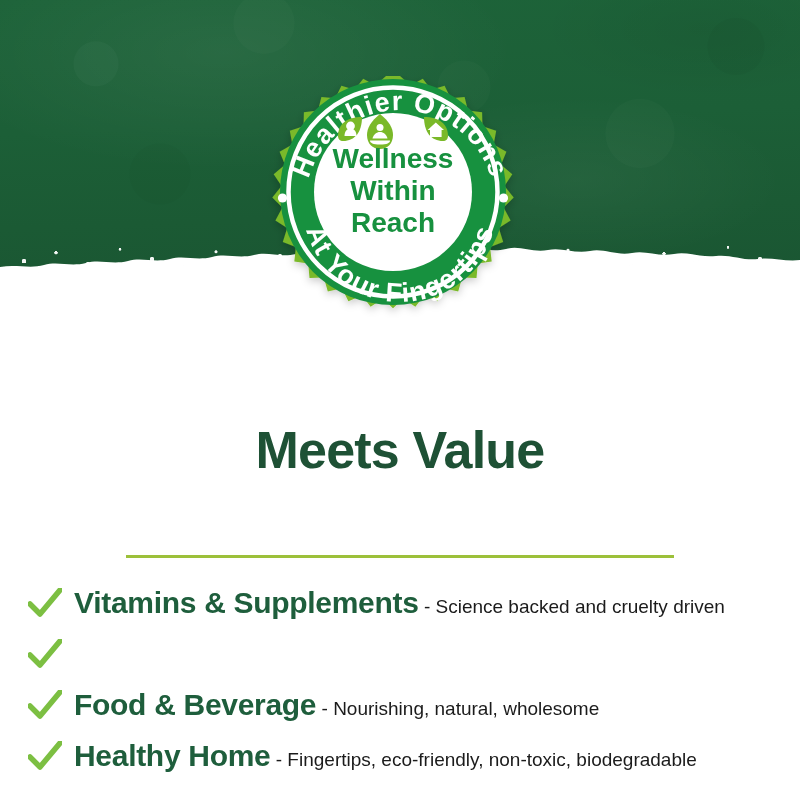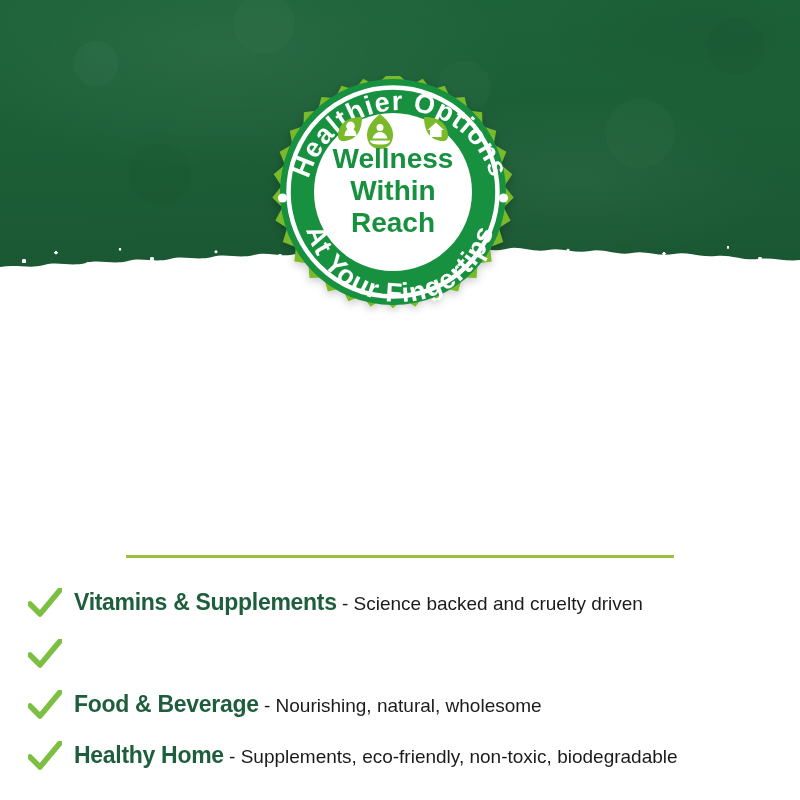--- a/index.html
+++ b/index.html
@@ -100,21 +100,21 @@
   }
   .check{
     width:46px;flex:0 0 46px;display:flex;align-items:center;justify-content:flex-start;
     padding-left:2px;
   }
   .check svg{display:block;}
   .row .txt{
     color:#1b1b1b;font-size:19px;white-space:nowrap;
   }
   .row .cat{
-    color:#1e5e3c;font-weight:bold;font-size:23px;letter-spacing:-0.3px;
+    color:#1e5e3c;font-weight:bold;font-size:30px;letter-spacing:-0.3px;
   }
   .row .dash{color:#1b1b1b;font-size:19px;}
 </style>
 </head>
 <body>
 
 <div id="stage">
 
   <div class="band">
     <div class="band-fill"></div>
@@ -199,20 +199,21 @@
         </g>
       </g>
 
       <text x="126" y="92" text-anchor="middle" font-family="Liberation Sans, sans-serif" font-size="28" font-weight="bold" fill="#17913f">Wellness</text>
       <text x="126" y="124" text-anchor="middle" font-family="Liberation Sans, sans-serif" font-size="28" font-weight="bold" fill="#17913f">Within</text>
       <text x="126" y="156" text-anchor="middle" font-family="Liberation Sans, sans-serif" font-size="28" font-weight="bold" fill="#17913f">Reach</text>
     </svg>
   </div>
 
   <div class="headline">
+    <span class="l2">Meets Value</span>
   </div>
 
   <div class="rule"></div>
 
   <div class="list">
 
     <div class="row">
       <span class="check">
         <svg width="34" height="30" viewBox="0 0 34 30" aria-hidden="true">
           <path d="M2,16 L12,26 L32,2" fill="none" stroke="#7cbf42" stroke-width="5.5" stroke-linecap="round" stroke-linejoin="round"></path>
@@ -237,17 +238,17 @@
       </span>
       <span class="txt"><span class="cat">Food &amp; Beverage</span><span class="dash"> - </span><span>Nourishing, natural, wholesome</span></span>
     </div>
 
     <div class="row">
       <span class="check">
         <svg width="34" height="30" viewBox="0 0 34 30" aria-hidden="true">
           <path d="M2,16 L12,26 L32,2" fill="none" stroke="#7cbf42" stroke-width="5.5" stroke-linecap="round" stroke-linejoin="round"></path>
         </svg>
       </span>
-      <span class="txt"><span class="cat">Healthy Home</span><span class="dash"> - </span><span>Supplements, eco-friendly, non-toxic, biodegradable</span></span>
+      <span class="txt"><span class="cat">Healthy Home</span><span class="dash"> - </span><span>Fingertips, eco-friendly, non-toxic, biodegradable</span></span>
     </div>
 
   </div>
 </div>
 
 </body></html>

